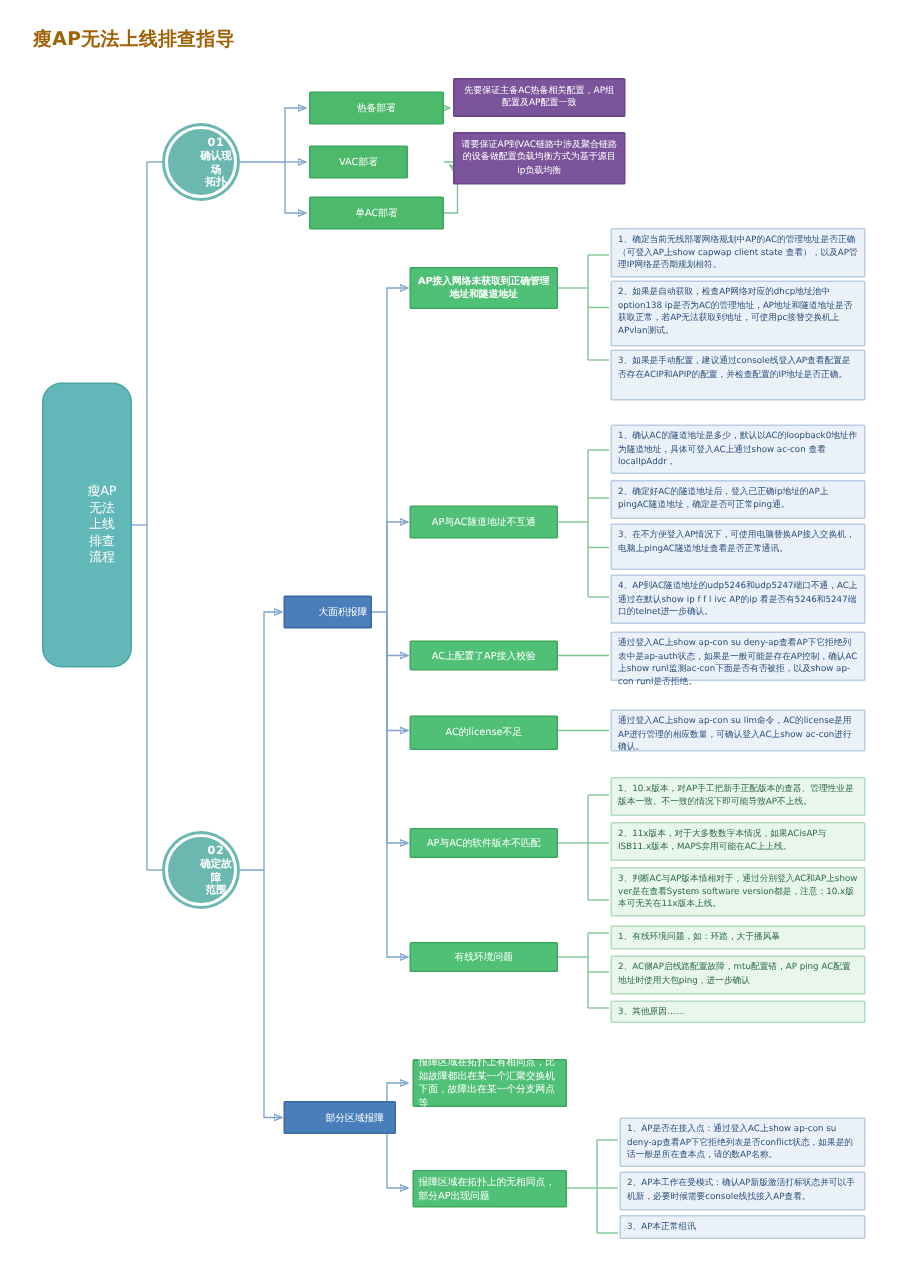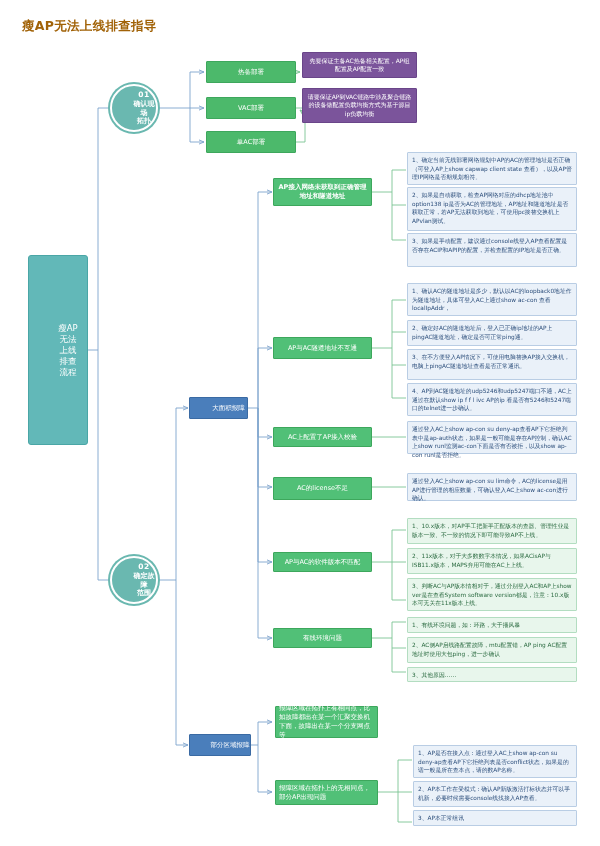--- a/index.html
+++ b/index.html
@@ -20,21 +20,21 @@
   }
 
   .node{position:absolute;box-sizing:border-box;padding-left:20px;}
 
   
   .root{
     background:#62b8b8;border:1px solid #4aa6a6;
     color:#ffffff;font-size:8.5px;line-height:11px;
     display:flex;align-items:center;justify-content:center;
     text-align:center;
-    border-radius:3px;
+    border-radius:13px;
   }
   .root span{display:block;}
 
   
   .circle{
     border-radius:50%;
     background:#6ab8b0;
     border:2px solid #ffffff;
     box-shadow:0 0 0 2px #6ab8b0;
     color:#ffffff;
@@ -190,38 +190,38 @@
 
   <div class="node circle" style="left:110px;top:556px;width:48px;height:48px;">
     <div class="num">02</div>
     <div class="cap">确定故障</div>
     <div class="cap">范围</div>
   </div>
 
   <div class="node green" style="left:206px;top:61px;width:90px;height:22px;">
     <span>热备部署</span>
   </div>
-  <div class="node green" style="left:206px;top:97px;width:90px;height:22px;">
+  <div class="node green" style="left:206px;top:97px;width:66px;height:22px;">
     <span>VAC部署</span>
   </div>
   <div class="node green" style="left:206px;top:131px;width:90px;height:22px;">
     <span>单AC部署</span>
   </div>
 
   <div class="node purple" style="left:302px;top:52px;width:115px;height:26px;">
     <span>先要保证主备AC热备相关配置，AP组配置及AP配置一致</span>
   </div>
   <div class="node purple" style="left:302px;top:88px;width:115px;height:35px;">
     <span>请要保证AP到VAC链路中涉及聚合链路的设备做配置负载均衡方式为基于源目ip负载均衡</span>
   </div>
 
   <div class="node blue" style="left:189px;top:397px;width:59px;height:22px;">
     <span>大面积报障</span>
   </div>
-  <div class="node blue" style="left:189px;top:734px;width:62px;height:22px;">
+  <div class="node blue" style="left:189px;top:734px;width:75px;height:22px;">
     <span>部分区域报障</span>
   </div>
 
   <div class="node green lt" style="left:273px;top:178px;width:99px;height:28px;font-weight:bold;">
     <span>AP接入网络未获取到正确管理地址和隧道地址</span>
   </div>
   <div class="node green lt" style="left:273px;top:337px;width:99px;height:22px;">
     <span>AP与AC隧道地址不互通</span>
   </div>
   <div class="node green lt" style="left:273px;top:427px;width:99px;height:20px;">

